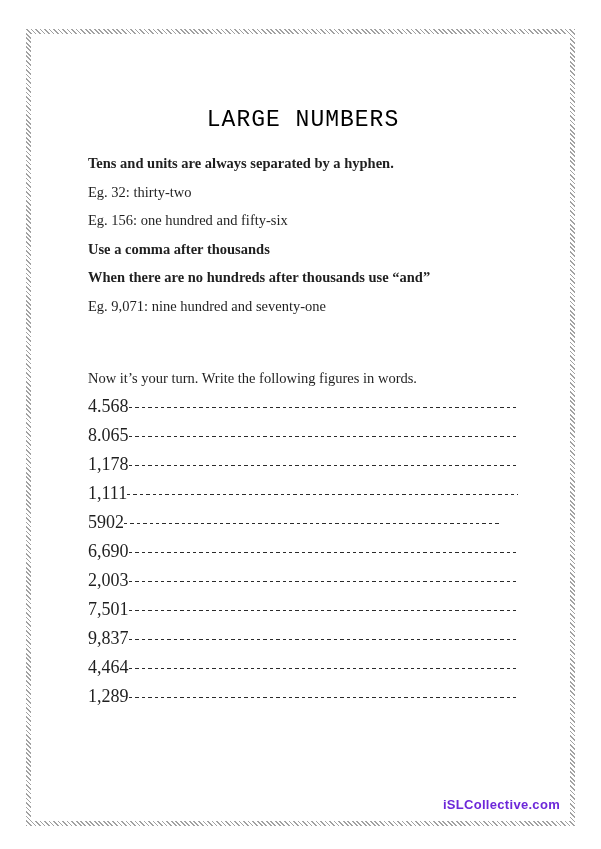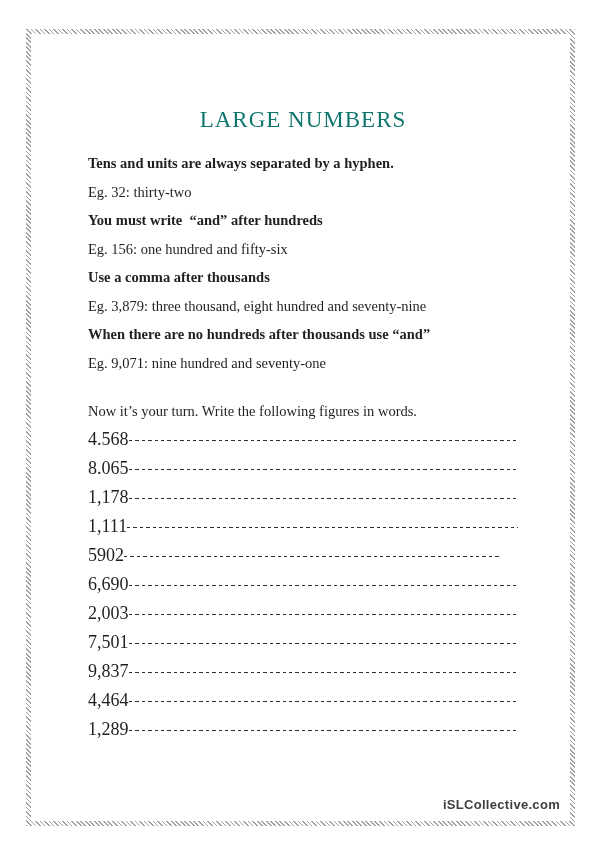--- a/index.html
+++ b/index.html
@@ -23,37 +23,37 @@
     inset: 5px;
     background: #ffffff;
   }
   .content {
     position: absolute;
     inset: 0;
     padding: 34px 52px 0 57px;
   }
   h1.title {
     text-align: center;
-    font-family: Liberation Serif, serif;
+    font-family: Liberation Mono, monospace;
     font-weight: 500;
     font-size: 23px;
     line-height: 28px;
     letter-spacing: 1px;
-    color: #0f766e;
+    color: #000000;
     margin: 38px 0 21px 0;
     white-space: pre-wrap;
   }
   p.rule, p.example, p.instruction {
     font-size: 14.5px;
     line-height: 16px;
     margin-bottom: 12.5px;
     white-space: pre-wrap;
   }
   p.rule { font-weight: bold; }
-  p.instruction { margin-top: 32px; }
+  p.instruction { margin-top: 56px; }
   .figure-row {
     display: flex;
     align-items: center;
     height: 16px;
     margin-bottom: 13px;
     font-size: 18px;
   }
   .figure-row .figure {
     flex: 0 0 auto;
     line-height: 16px;
@@ -65,40 +65,38 @@
     margin-top: 3px; 
     background: repeating-linear-gradient(90deg, #2b2b2b 0 3.5px, transparent 3.5px 6.4px);
   }
   .watermark {
     position: absolute;
     right: 10px; bottom: 9px;
     font-family: "Liberation Sans", sans-serif;
     font-weight: bold;
     font-size: 13px;
     letter-spacing: 0.3px;
-    color: #404040;
+    color: #6d28d9;
   }
 </style>
 </head>
 <body>
 
 <div class="frame">
   <div class="inner">
     <div class="content">
 
       <h1 class="title">LARGE NUMBERS</h1>
 
       <p class="rule">Tens and units are always separated by a hyphen.</p>
       <p class="example">Eg. 32: thirty-two</p>
 
-      <p class="rule">You must write  “and” after hundreds</p>
       <p class="example">Eg. 156: one hundred and fifty-six</p>
 
       <p class="rule">Use a comma after thousands</p>
-      <p class="example">Eg. 3,879: three thousand, eight hundred and seventy-nine</p>
 
       <p class="rule">When there are no hundreds after thousands use “and”</p>
       <p class="example">Eg. 9,071: nine hundred and seventy-one</p>
 
       <p class="instruction">Now it’s your turn. Write the following figures in words.</p>
 
       <div class="figure-row">
         <span class="figure">4.568</span>
         <span class="leader"></span>
       </div>

